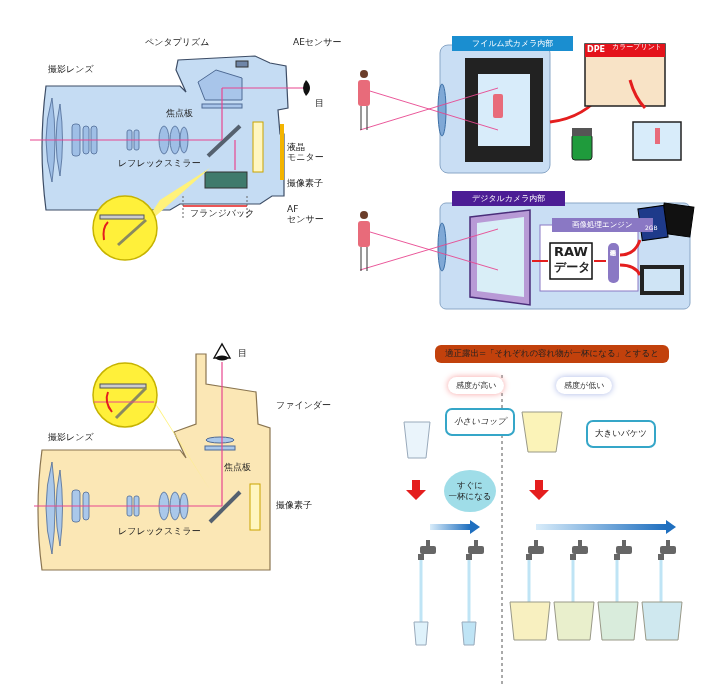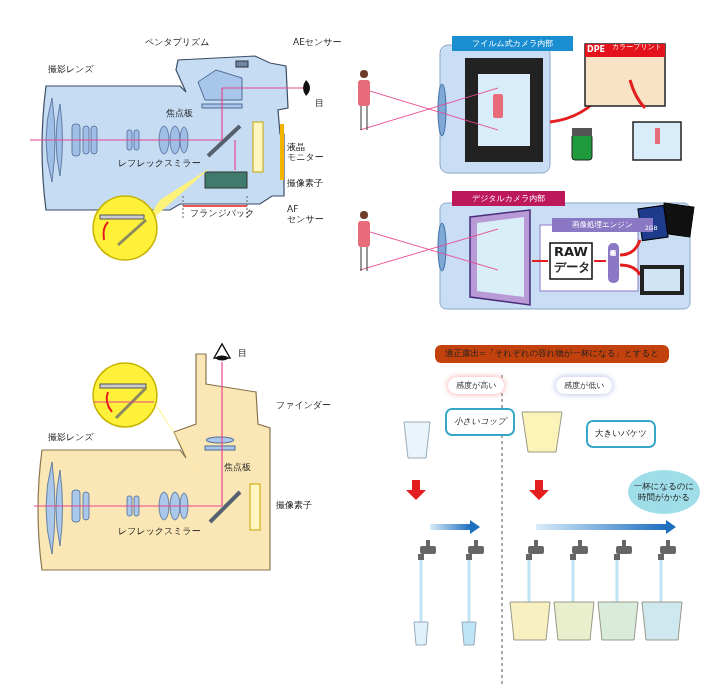--- a/index.html
+++ b/index.html
@@ -130,21 +130,21 @@
     <rect x="268" y="58" width="11" height="40" rx="5" fill="#8a78c4"></rect>
     <path d="M280 70 Q295 70 300 55" stroke="#e41e1e" stroke-width="3" fill="none"></path>
     <path d="M280 80 Q295 80 300 90" stroke="#e41e1e" stroke-width="3" fill="none"></path>
 
     <rect x="322" y="20" width="30" height="30" fill="#111" stroke="#000" transform="rotate(8 337 35)"></rect>
     <rect x="300" y="22" width="26" height="32" fill="#1e3a8a" stroke="#000" transform="rotate(-8 313 38)"></rect>
 
     <rect x="300" y="80" width="44" height="30" fill="#222"></rect>
     <rect x="304" y="84" width="36" height="22" fill="#cfe4f5"></rect>
   </svg>
-  <span class="tag" style="left:112px;top:6px;background:#be185d;">デジタルカメラ内部</span>
+  <span class="tag" style="left:112px;top:6px;background:#4c1d95;">デジタルカメラ内部</span>
   <span class="tag" style="left:212px;top:33px;background:#8a78c4;font-size:7.5px;">画像処理エンジン</span>
   <span class="lbl" style="left:214px;top:60px;font-size:13px;font-weight:bold;">RAW</span>
   <span class="lbl" style="left:214px;top:76px;font-size:12px;font-weight:bold;">データ</span>
   <span class="lbl" style="left:269px;top:60px;color:#fff;font-size:6px;writing-mode:vertical-rl;">画像処理</span>
   <span class="lbl" style="left:305px;top:40px;color:#fff;font-size:6px;">2GB</span>
 </div>
 
 <div class="panel" style="left:0;top:340px;width:330px;height:240px;">
   <svg width="330" height="240">
     <path d="M42 110 L180 110 L186 118 L174 92 L196 84 L196 14 L206 14 L206 44 L256 52 L258 84 L270 88 L270 230 L42 230 Q34 170 42 110 Z" fill="#fbe7b5" stroke="#8a7550" stroke-width="1.2"></path>
@@ -254,16 +254,16 @@
       <path d="M120 262 L160 262 L156 300 L124 300Z" fill="#f8f0c0"></path>
       <path d="M164 262 L204 262 L200 300 L168 300Z" fill="#e9efcc"></path>
       <path d="M208 262 L248 262 L244 300 L212 300Z" fill="#d9ecdc"></path>
       <path d="M252 262 L292 262 L288 300 L256 300Z" fill="#cfe8ef"></path>
     </g>
   </svg>
   <span class="pill" style="left:16px;top:37px;box-shadow:0 0 6px #f7a1a1;">感度が高い</span>
   <span class="pill" style="left:124px;top:37px;box-shadow:0 0 6px #a9b6e6;">感度が低い</span>
   <span class="bubble" style="left:55px;top:68px;font-style:italic;">小さいコップ</span>
   <span class="bubble" style="left:196px;top:64px;margin-top:16px;">大きいバケツ</span>
-  <div class="cloud" style="left:238px;top:130px;width:72px;height:44px;">
-      <span><span>一杯になるのに</span><br><span>時間がかかる</span></span>
+  <div class="cloud" style="left:54px;top:130px;width:52px;height:42px;">
+      <span><span>すぐに</span><br><span>一杯になる</span></span>
     </div>
 </div>
 
 </body></html>

